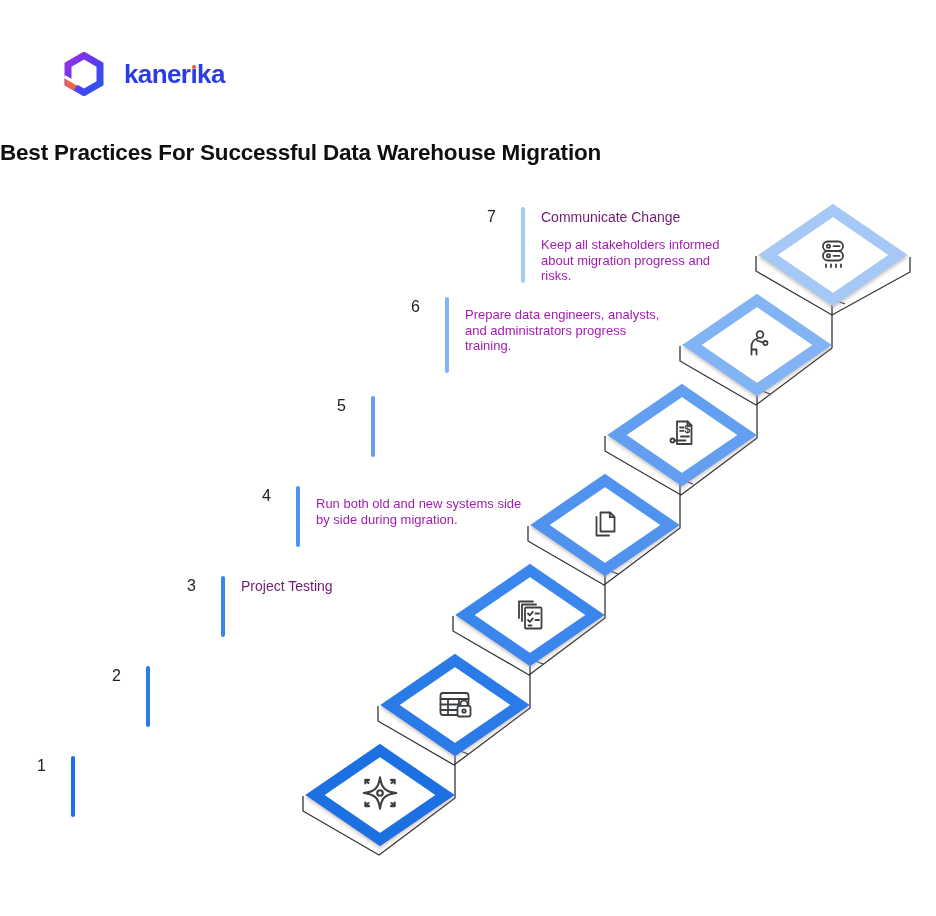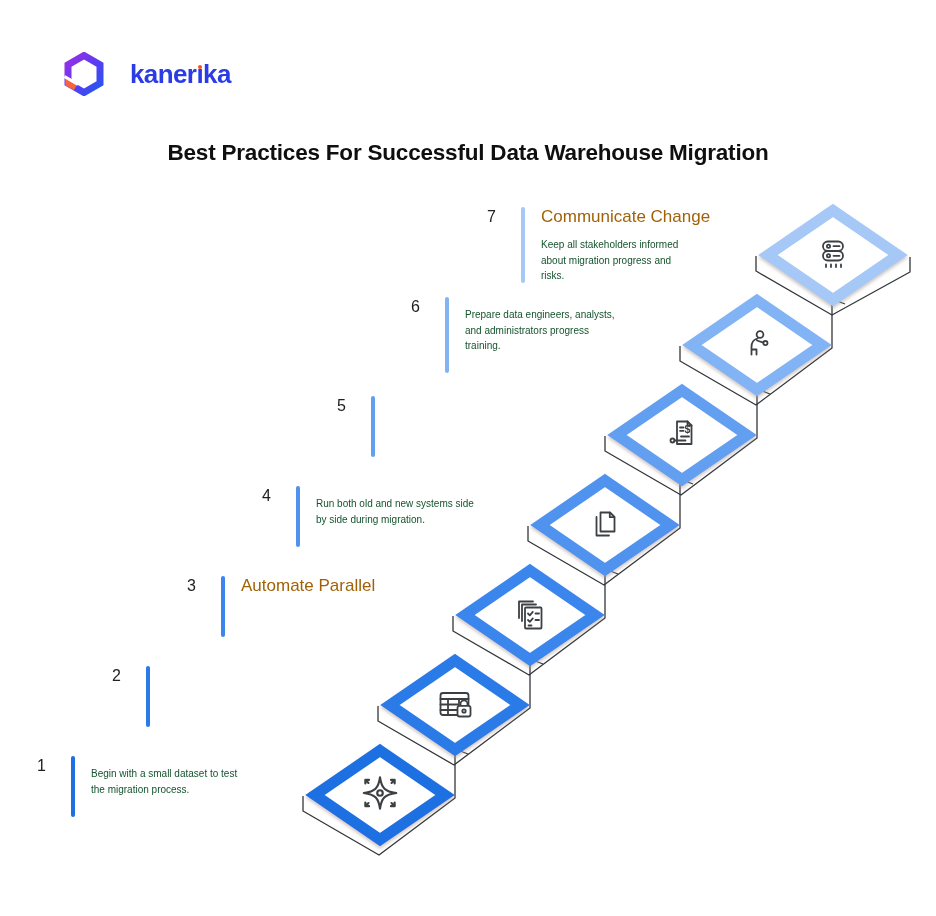--- a/index.html
+++ b/index.html
@@ -1,34 +1,34 @@
 <!DOCTYPE html>
 <html><head>
 <meta charset="utf-8">
 <style>
   html,body{margin:0;padding:0;background:#ffffff;}
   #stage{
     position:relative;width:936px;height:916px;background:#ffffff;overflow:hidden;
     font-family:"Liberation Sans",sans-serif;
   }
-  .logo{position:absolute;left:64px;top:52px;display:flex;align-items:center;gap:26px;}
+  .logo{position:absolute;left:64px;top:52px;display:flex;align-items:center;gap:20px;}
   .logo svg{width:40px;height:44px;display:block;}
   .wordmark{font-size:26px;font-weight:700;letter-spacing:-0.6px;line-height:1;display:flex;}
   .iwrap{position:relative;display:inline-block;}
   .idot{position:absolute;width:4.6px;height:4.6px;border-radius:50%;left:1.2px;top:3.6px;}
   .main-title{
-    position:absolute;top:140px;left:0;width:936px;text-align:center;
+    position:absolute;top:140px;left:0;width:936px;text-align:left;
     font-size:22.5px;font-weight:700;color:#0f0f10;letter-spacing:-0.2px;
   }
   #stairs{position:absolute;left:0;top:0;width:936px;height:916px;}
   .step{position:absolute;display:flex;align-items:flex-start;}
   .num{width:16px;margin-right:18px;font-size:16px;line-height:20px;color:#202124;flex:none;}
   .bar{width:4px;border-radius:2px;margin-right:16px;flex:none;}
-  .stitle{font-size:17px;line-height:20px;color:#a16207;}
-  .sdesc{font-size:10px;line-height:15.5px;color:#14532d;margin-top:10px;white-space:pre-line;}
+  .stitle{font-size:14px;line-height:20px;color:#701a75;}
+  .sdesc{font-size:13px;line-height:15.5px;color:#a21caf;margin-top:10px;white-space:pre-line;}
 </style>
 </head>
 <body>
 
 <div id="stage">
 
   <div class="logo">
     <svg viewBox="0 0 40 44">
       <defs>
         <linearGradient id="lg" x1="0" y1="0" x2="1" y2="1">
@@ -133,33 +133,31 @@
     <path d="M15 30.5 v2.5 M20 30.5 v2.5 M25 30.5 v2.5 M30 30.5 v2.5"></path>
         </g>
   </g>
     </svg>
 
   <div id="steps-layer">
       <div class="step" style="left: 37px; top: 756px;">
     <span class="num">1</span>
     <span class="bar" style="background: rgb(29, 111, 226); height: 61px;"></span>
     <div class="txt">
-      <div class="sdesc">Begin with a small dataset to test
-the migration process.</div>
     </div>
   </div>
       <div class="step" style="left: 112px; top: 666px;">
     <span class="num">2</span>
     <span class="bar" style="background: rgb(43, 122, 231); height: 61px;"></span>
   </div>
       <div class="step" style="left: 187px; top: 576px;">
     <span class="num">3</span>
     <span class="bar" style="background: rgb(58, 134, 236); height: 61px;"></span>
     <div class="txt">
-      <div class="stitle">Automate Parallel</div>
+      <div class="stitle">Project Testing</div>
     </div>
   </div>
       <div class="step" style="left: 262px; top: 486px;">
     <span class="num">4</span>
     <span class="bar" style="background: rgb(79, 147, 239); height: 61px;"></span>
     <div class="txt">
       <div class="sdesc">Run both old and new systems side
 by side during migration.</div>
     </div>
   </div>

